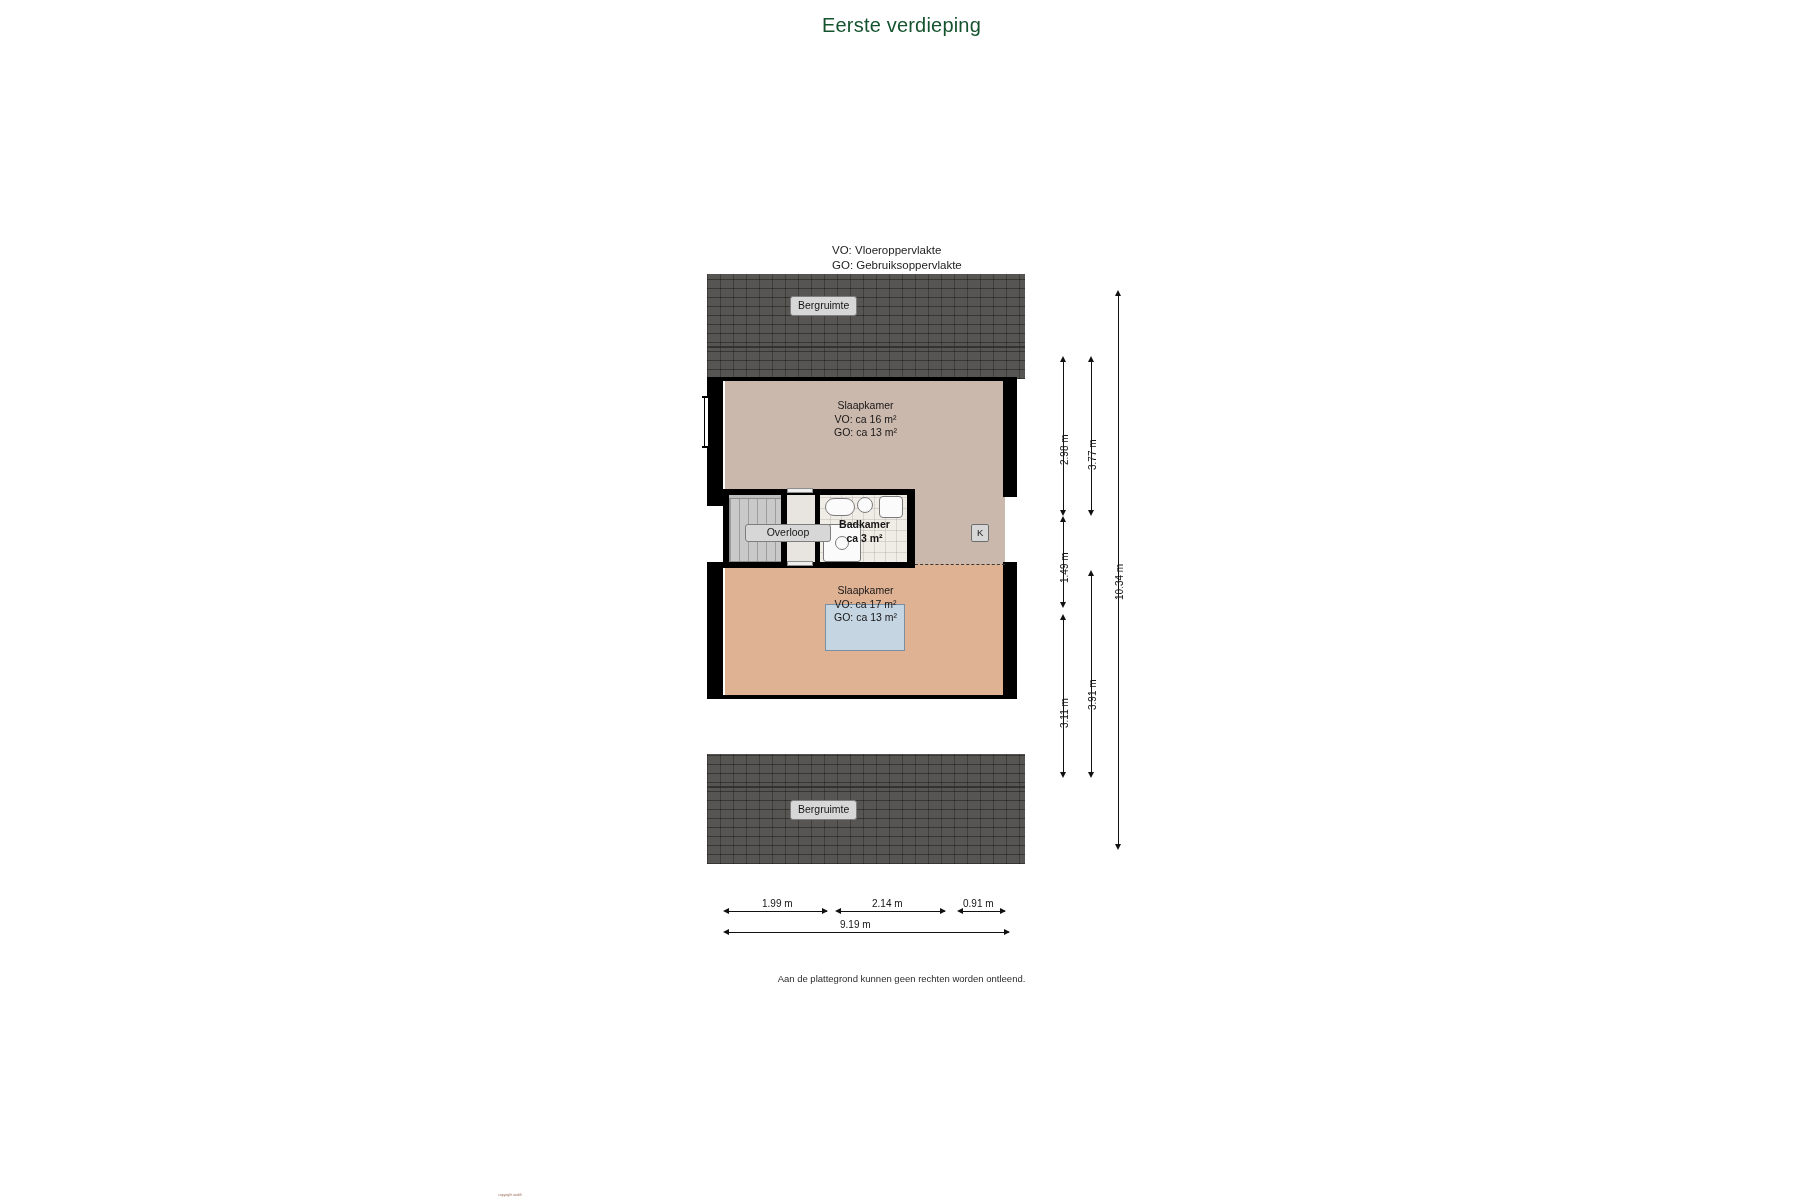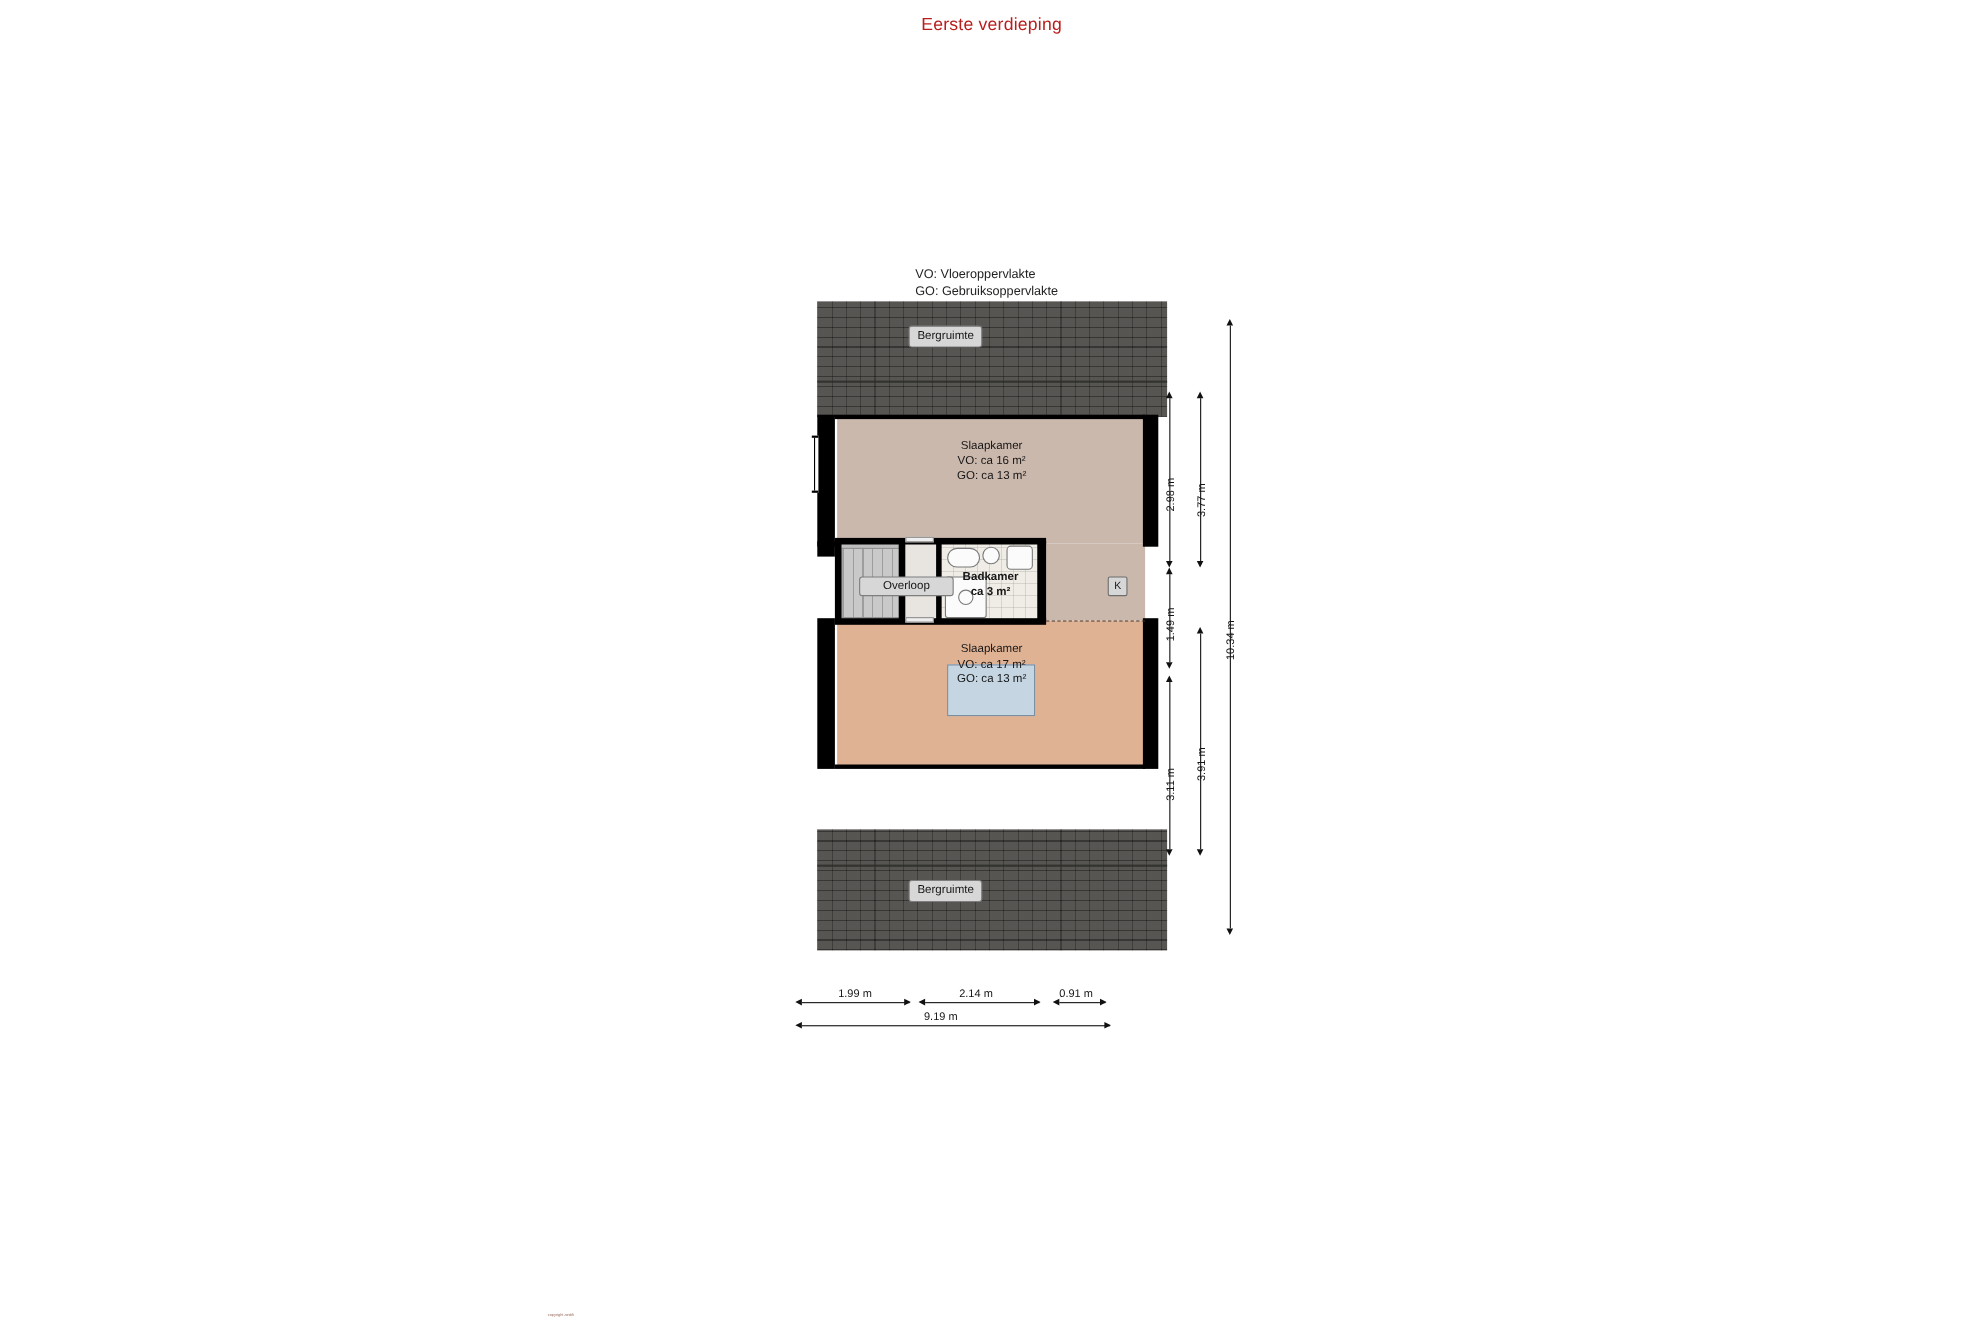--- a/index.html
+++ b/index.html
@@ -14,41 +14,41 @@
     font-family: "Liberation Sans", sans-serif;
     overflow: hidden;
   }
 
   .page-title {
     position: absolute;
     top: 14px;
     left: 0;
     width: 1803px;
     text-align: center;
-    font-size: 16px;
-    color: #b91c1c;
+    font-size: 20px;
+    color: #14532d;
     letter-spacing: 0.2px;
   }
 
   
   .legend {
     position: absolute;
     left: 832px;
     top: 243px;
     width: 240px;
     text-align: left;
     font-size: 11.5px;
     color: #222;
     line-height: 15px;
   }
 
   
   #plan {
     position: absolute;
-    left: 743px;
+    left: 707px;
     top: 274px;
     width: 318px;
     height: 556px;
   }
 
   
   .roof {
     position: absolute;
     background-color: #4a4845;
     background-image:
@@ -390,15 +390,16 @@
 </div>
 
 <div class="dim">
   <div class="line-h" style="left:729px; top:932px; width:280px;"></div>
   <div class="arrow left" style="left:723px; top:928.5px;"></div>
   <div class="arrow right" style="left:1004px; top:928.5px;"></div>
   <div class="dim-text" style="left:840px; top:919px;">9.19 m</div>
 </div>
 
 <div class="footer">
+  <div>Aan de plattegrond kunnen geen rechten worden ontleend.</div>
 </div>
 
 <div class="corner-note">copyright aedifi</div>
 
 </body></html>

